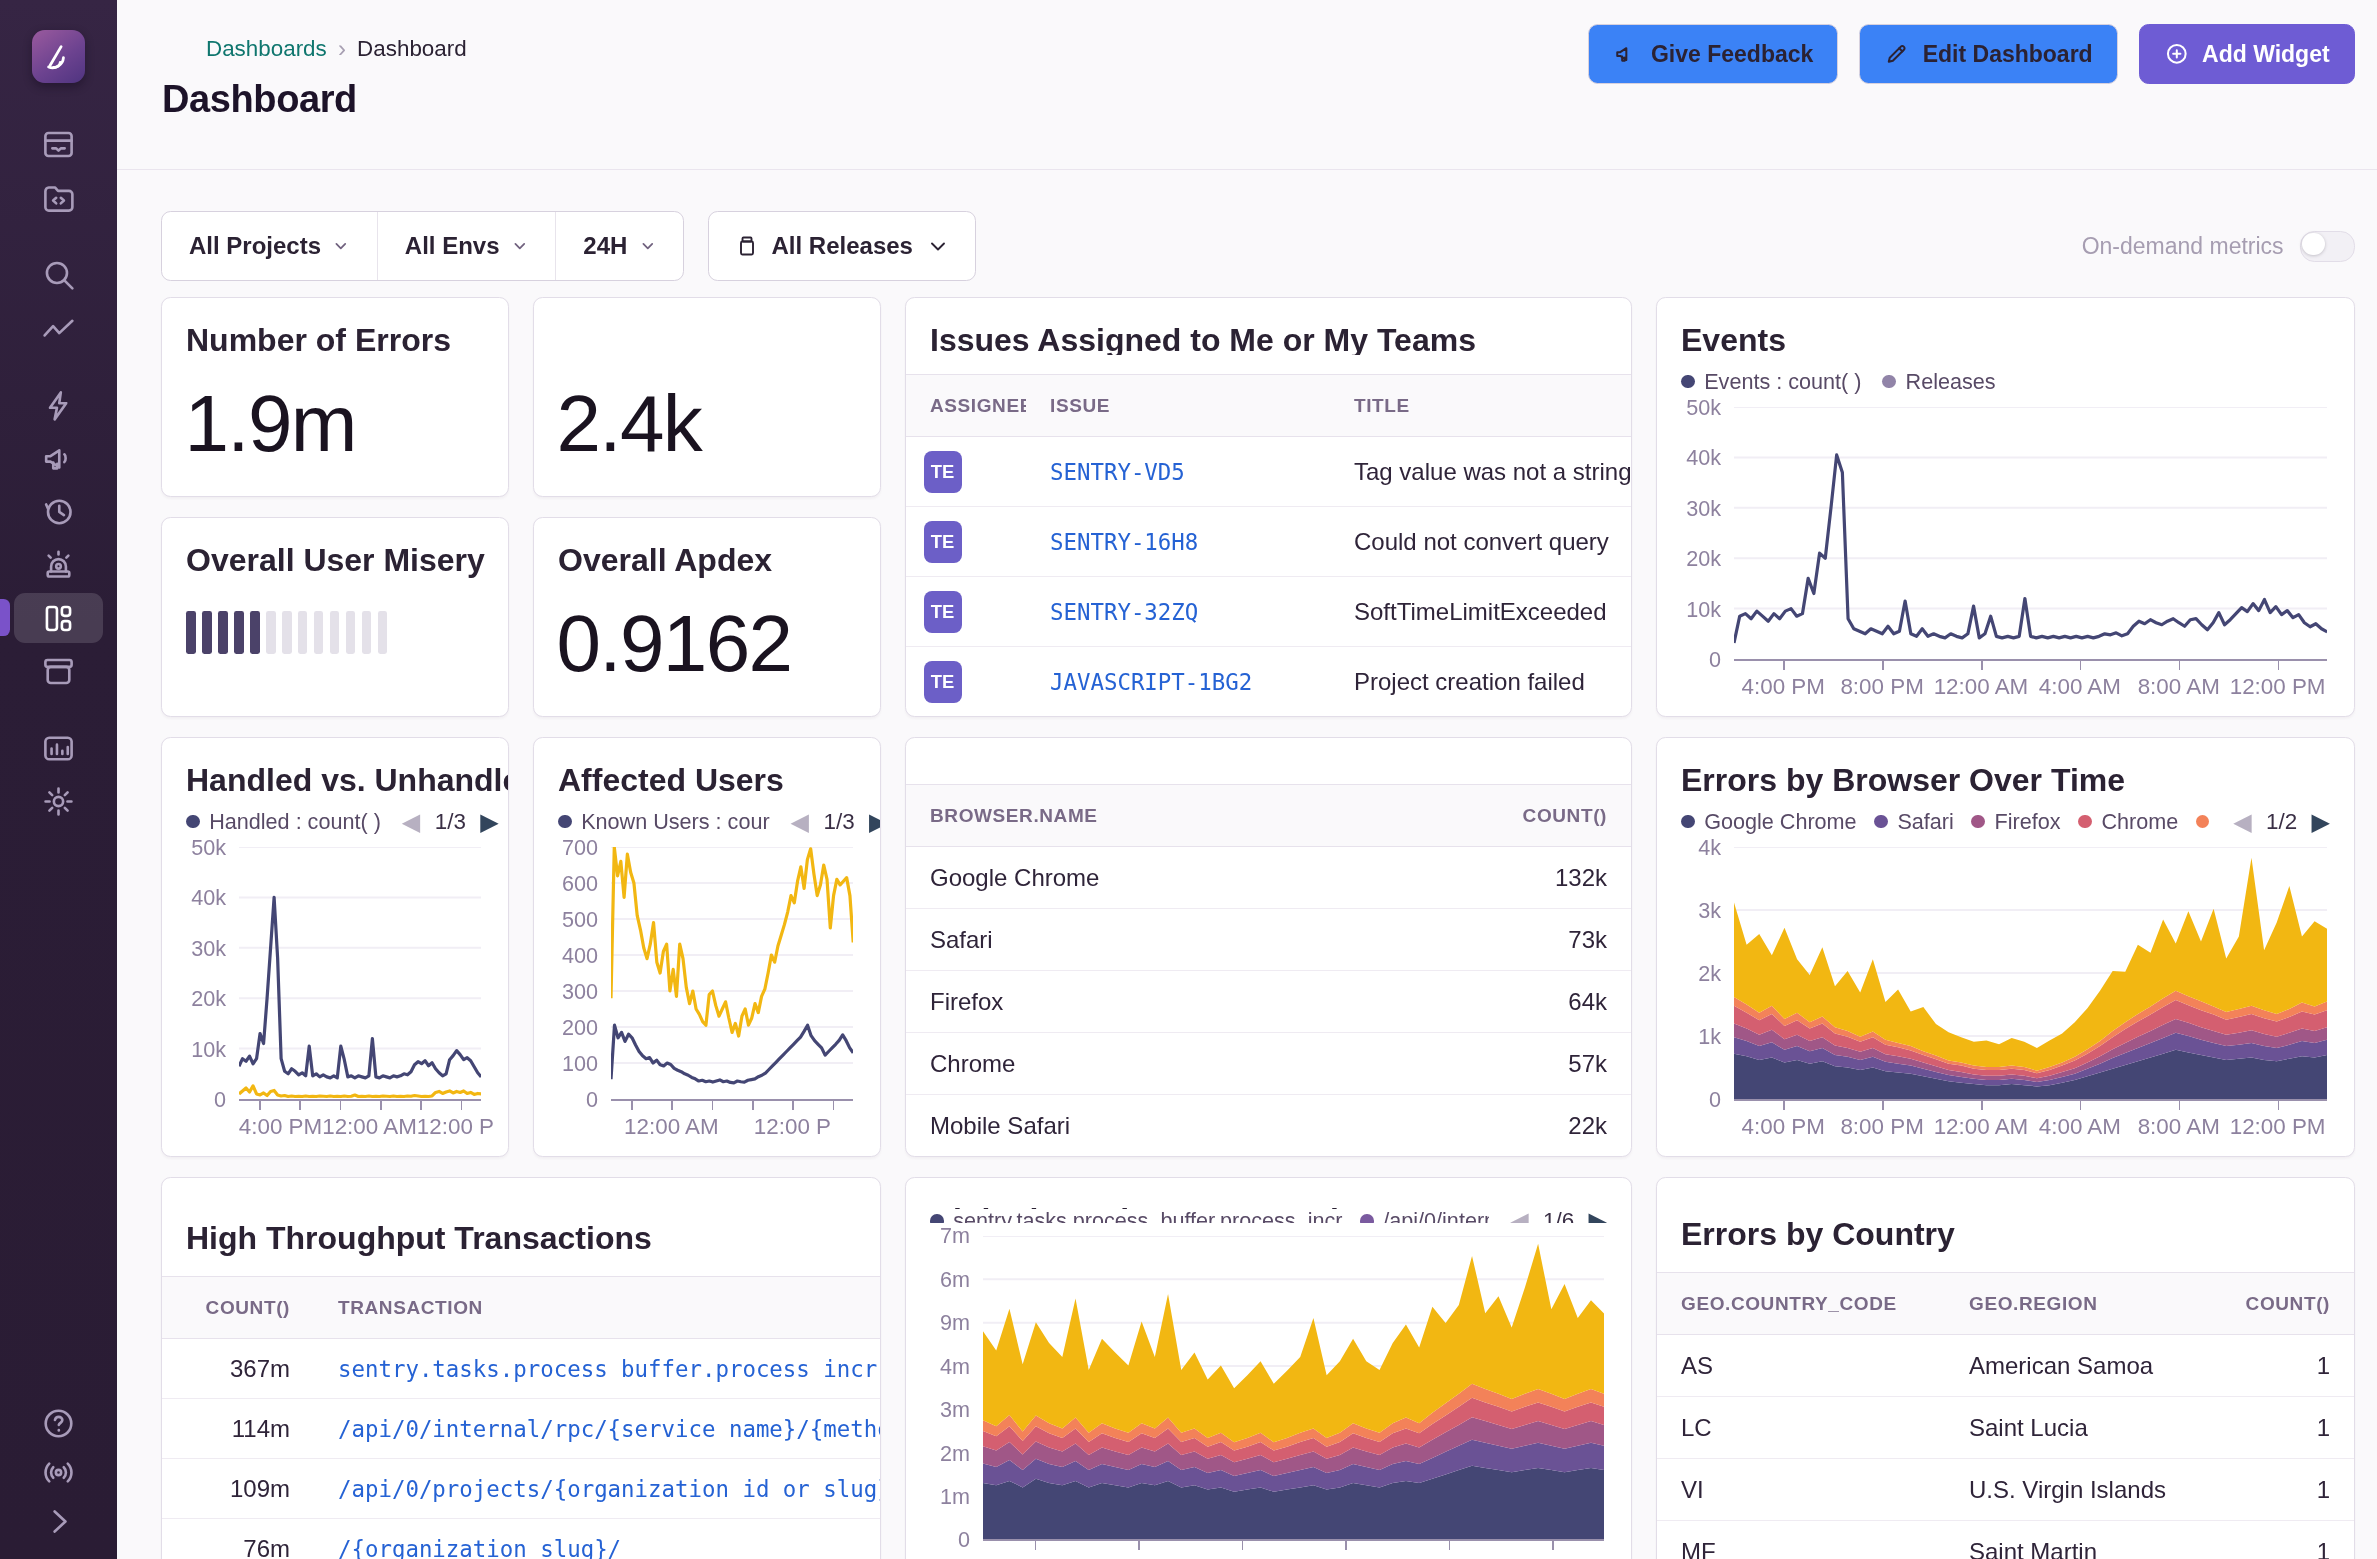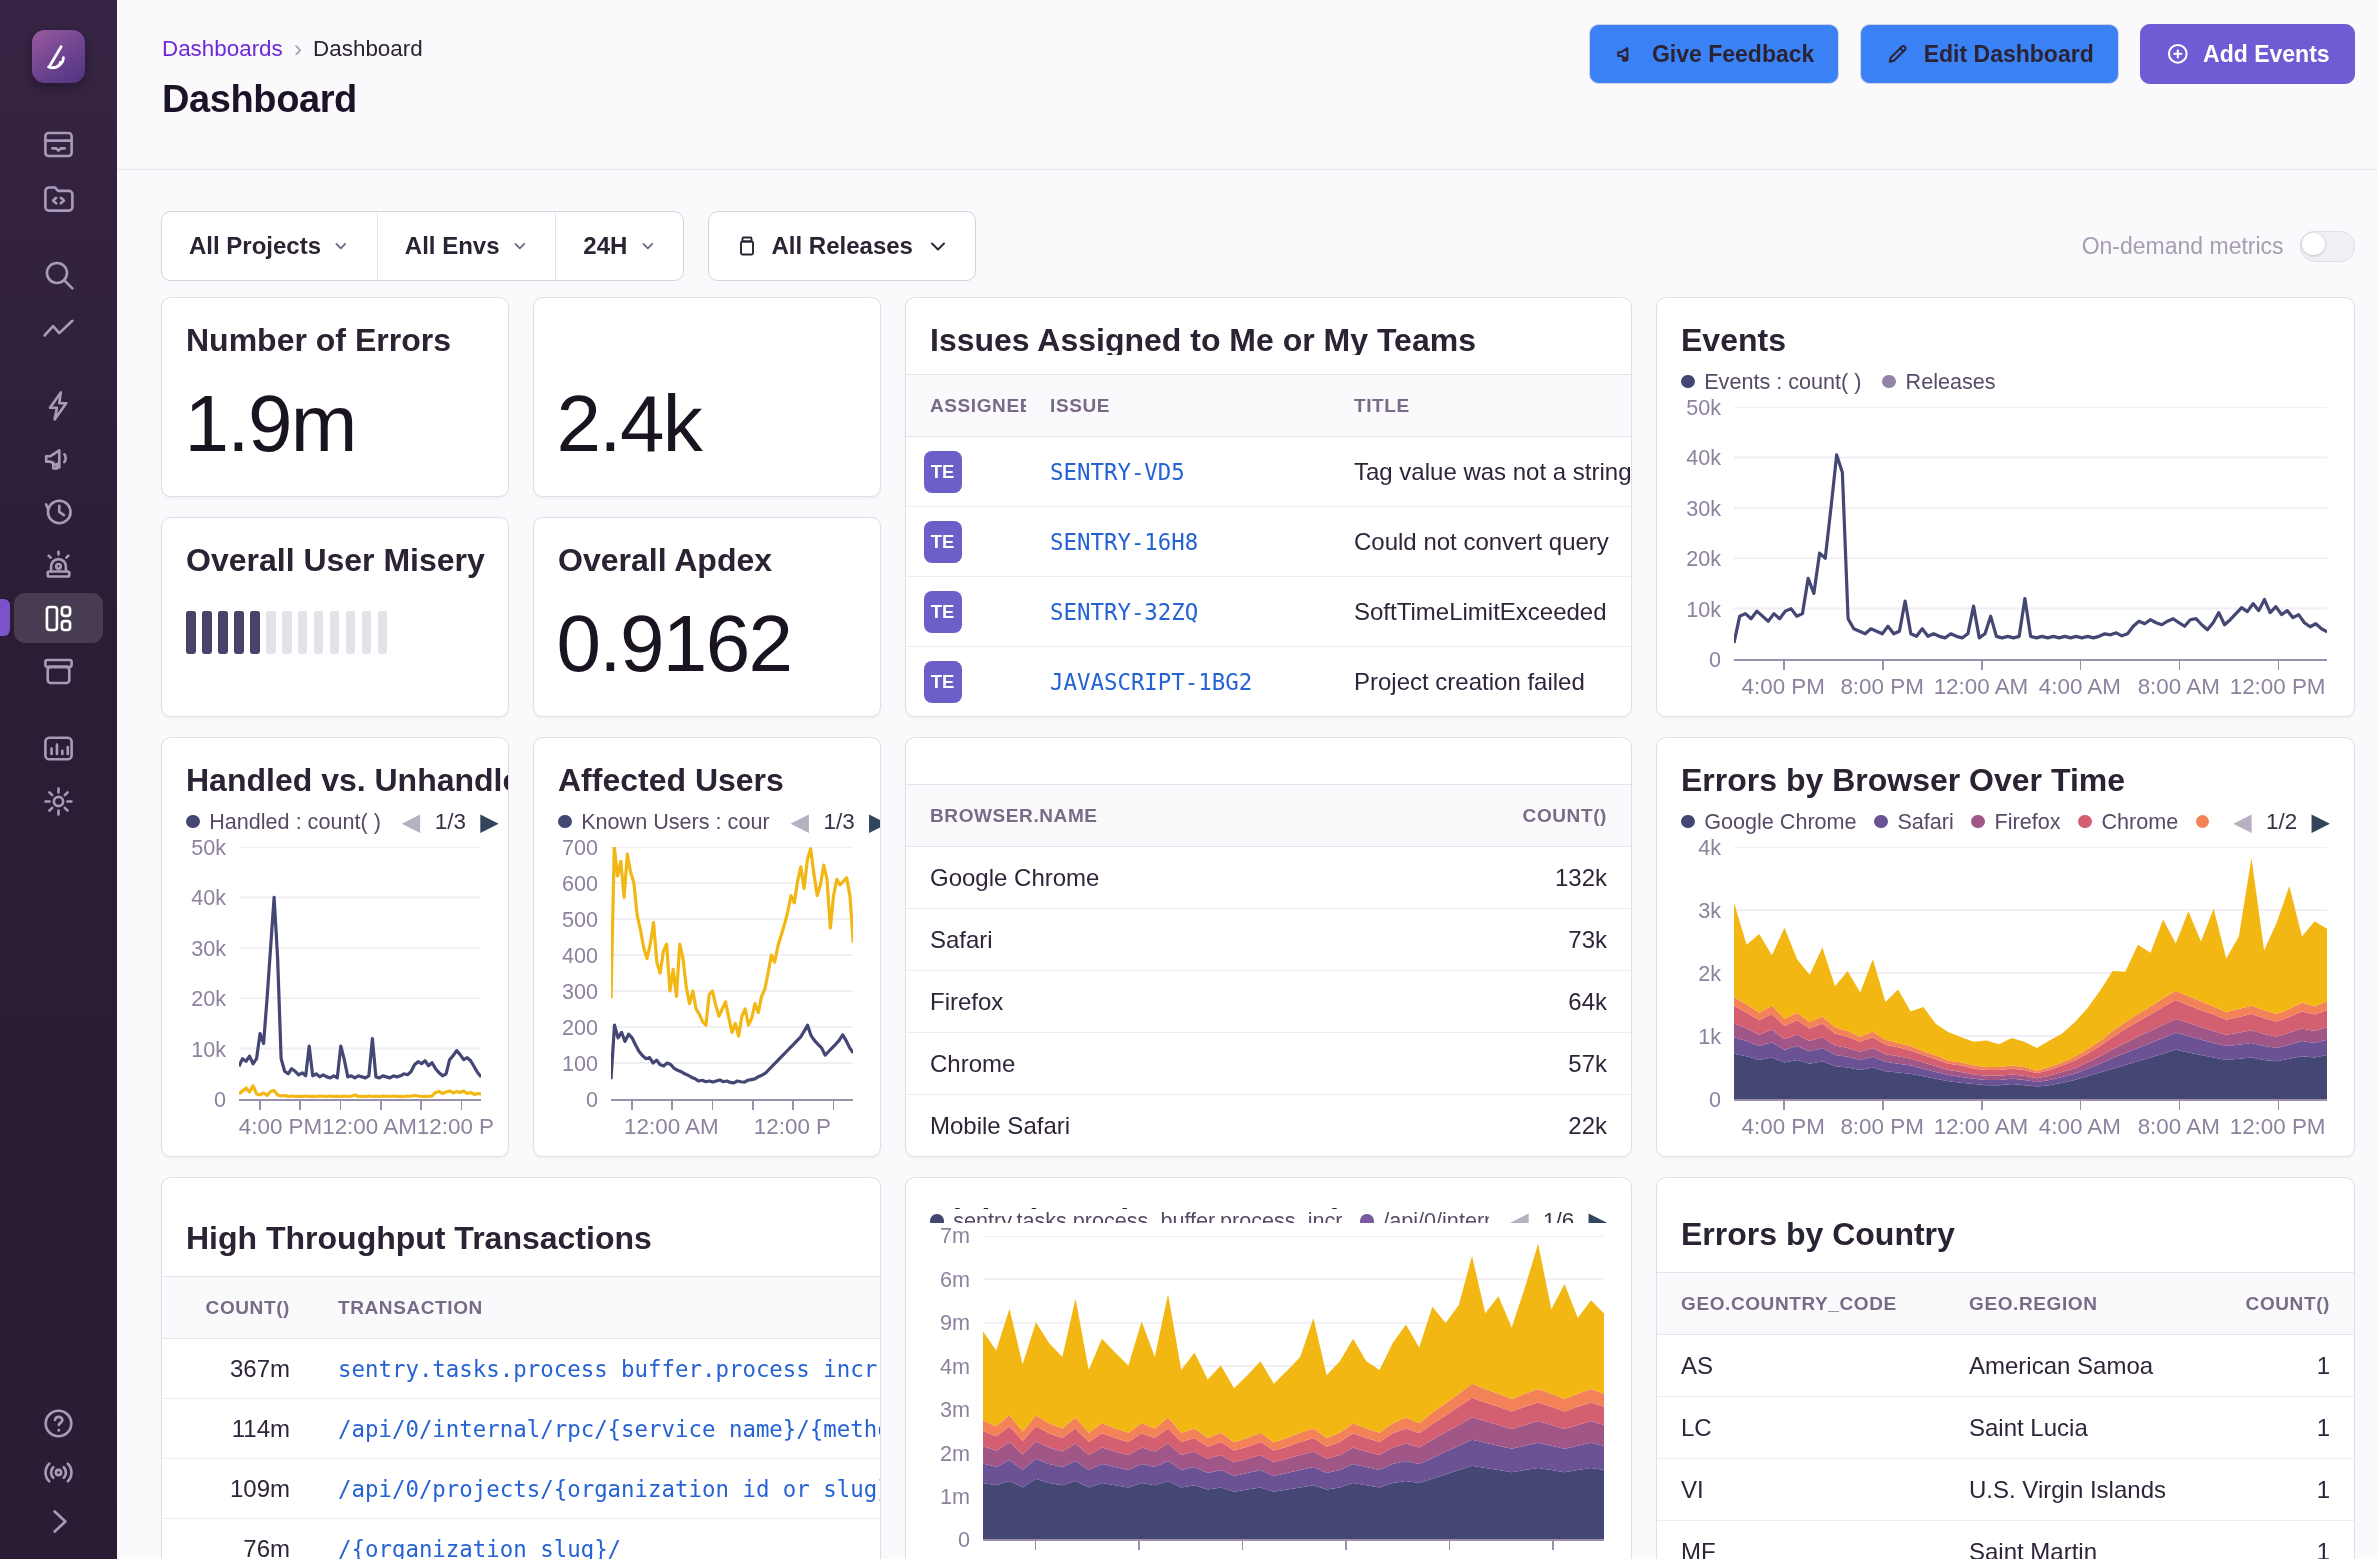--- a/index.html
+++ b/index.html
@@ -13,21 +13,21 @@
   .nav-item svg{width:37px;height:37px;stroke:#a89bb9;fill:none;stroke-width:1.7;stroke-linecap:round;stroke-linejoin:round;}
   .nav-item.active{background:rgba(255,255,255,.14);}
   .nav-item.active svg{stroke:#ffffff;}
   .nav-gap{height:24px;}
   .active-indicator{position:absolute;left:-13.6px;top:6.4px;width:9.6px;height:37px;border-radius:0 6.4px 6.4px 0;background:#7a52c9;}
   .side-bottom{margin-top:auto;display:flex;flex-direction:column;align-items:center;padding-bottom:12.8px;}
   .side-bottom .nav-item{height:46px;}
   
   .header{position:absolute;left:117px;top:0;right:0;height:169px;border-bottom:1.6px solid #eae5ee;background:#faf9fb;}
   .crumbs{position:absolute;left:45px;top:35px;font-size:22.4px;display:flex;align-items:center;gap:11.2px;}
-  .crumb-first{color:#6d28d9;}
+  .crumb-first{color:#0f766e;margin-left:44px;}
   .crumb-sep{color:#a79fb2;font-size:24px;}
   .crumb-last{color:#2b2233;}
   .page-title{position:absolute;left:45px;top:78px;font-size:38px;font-weight:700;color:#1d1329;letter-spacing:-0.4px;}
   .hdr-buttons{position:absolute;right:22.4px;top:24px;display:flex;gap:21px;}
   .btn{height:58px;border-radius:9.6px;display:flex;align-items:center;gap:12.8px;padding:0 24px;font-size:23px;font-weight:700;cursor:pointer;}
   .btn.white{background:#3b82f6;border:1.6px solid #d7d1de;color:#2b2233;}
   .btn.purple{background:#6e5cd4;border:1.6px solid #6e5cd4;color:#fff;}
   .btn svg{width:25.6px;height:25.6px;fill:none;stroke:currentColor;stroke-width:1.9;stroke-linecap:round;stroke-linejoin:round;}
   
   .filterbar{position:absolute;left:161px;top:211px;right:22.4px;height:70px;display:flex;align-items:center;}
@@ -220,21 +220,21 @@
             <path d="M4.5 19.5l.9-3.8L15.8 5.3a1.9 1.9 0 0 1 2.7 0l.2.2a1.9 1.9 0 0 1 0 2.7L8.3 18.6l-3.8.9z"></path>
             <path d="M14.3 6.8l2.9 2.9"></path>
           </svg>
         <span>Edit Dashboard</span>
       </div>
       <div class="btn purple">
         <svg viewBox="0 0 24 24">
             <circle cx="12" cy="12" r="8.3"></circle>
             <path d="M12 8.6v6.8M8.6 12h6.8"></path>
           </svg>
-        <span>Add Events</span>
+        <span>Add Widget</span>
       </div>
     </div>
   </div>
 
   <div class="filterbar">
     <div class="seg">
       <div class="seg-item">
         <span>All Projects</span>
         <svg class="chev" viewBox="0 0 24 24">
             <path d="M6 9.5l6 6 6-6"></path>

